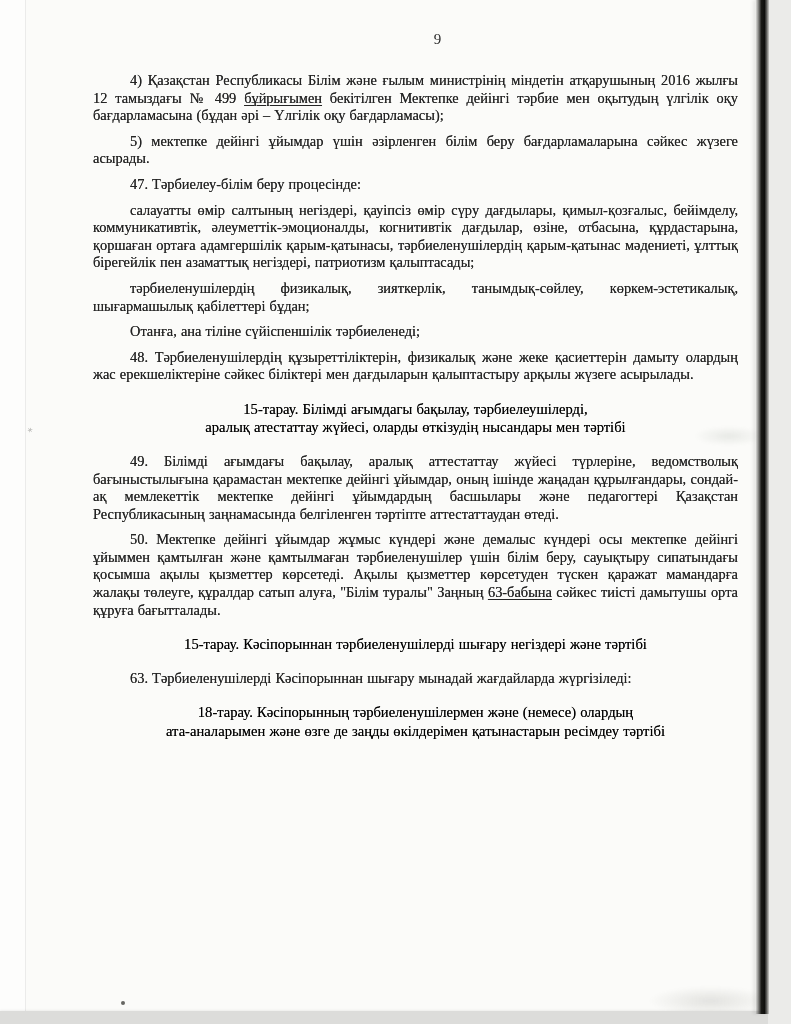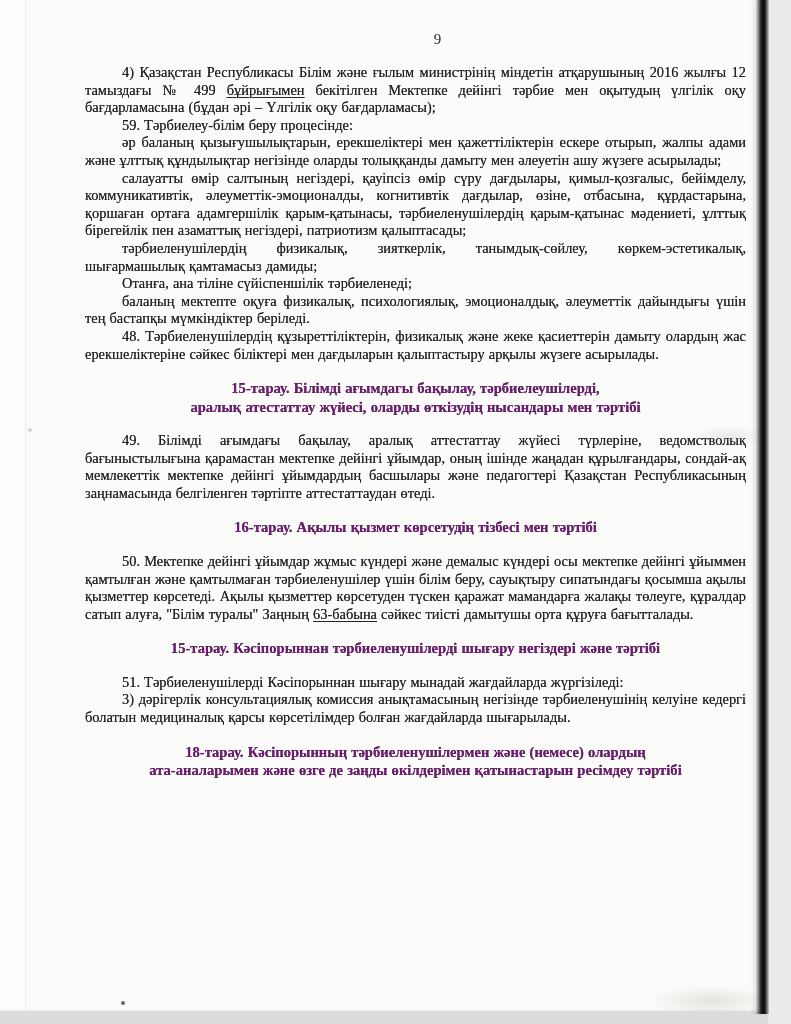--- a/index.html
+++ b/index.html
@@ -30,32 +30,32 @@
   .doc-body {
     position: absolute;
     left: 85px; top: 64px; width: 661px;
     font-size: 14.4px;
     line-height: 17.6px;
     text-align: justify;
     text-shadow: 0 0 0.35px rgba(40,40,40,0.85);
     word-spacing: 0.5px;
   }
   .doc-body p.para {
-    margin: 0;
+    margin: 8px;
     text-indent: 37px;
   }
   .doc-body h3.chapter-heading {
     margin: 16px 0 16px 0;
     font-size: 14.6px;
     line-height: 18.5px;
-    font-weight: bold;
+    font-weight: normal;
     text-align: center;
     text-indent: 0;
     white-space: pre-line;
-    color: #701a75;
+    color: #000000;
   }
   .u {
     text-decoration: underline;
     text-decoration-thickness: 1px;
     text-underline-offset: 2px;
   }
   
   .scan-bar-right {
     position: absolute; left: 755px; top: 0; width: 14px; height: 1014px;
     background: linear-gradient(to right,
@@ -99,35 +99,32 @@
   }
 </style>
 </head>
 <body>
 
 <div class="page" style="--paper: #fbfbf9; --ink: #242424; --scan-bar: #0f0f0d;">
   <div class="paper-left-strip"></div>
   <div class="page-number">9</div>
   <div class="doc-body">
       <p class="para"><span>4) Қазақстан Республикасы Білім және ғылым министрінің міндетін атқарушының 2016 жылғы 12 тамыздағы № 499 </span><span class="u">бұйрығымен</span><span> бекітілген Мектепке дейінгі тәрбие мен оқытудың үлгілік оқу бағдарламасына (бұдан әрі – Үлгілік оқу бағдарламасы);</span></p>
-      <p class="para"><span>59. Тәрбиелеу-білім беру процесінде:</span></p>
-      <p class="para"><span>әр баланың қызығушылықтарын, ерекшеліктері мен қажеттіліктерін ескере отырып, жалпы адами және ұлттық құндылықтар негізінде оларды толыққанды дамыту мен әлеуетін ашу жүзеге асырылады;</span></p>
+      <p class="para"><span>5) мектепке дейінгі ұйымдар үшін әзірленген білім беру бағдарламаларына сәйкес жүзеге асырады.</span></p>
+      <p class="para"><span>47. Тәрбиелеу-білім беру процесінде:</span></p>
       <p class="para"><span>салауатты өмір салтының негіздері, қауіпсіз өмір сүру дағдылары, қимыл-қозғалыс, бейімделу, коммуникативтік, әлеуметтік-эмоционалды, когнитивтік дағдылар, өзіне, отбасына, құрдастарына, қоршаған ортаға адамгершілік қарым-қатынасы, тәрбиеленушілердің қарым-қатынас мәдениеті, ұлттық бірегейлік пен азаматтық негіздері, патриотизм қалыптасады;</span></p>
-      <p class="para"><span>тәрбиеленушілердің физикалық, зияткерлік, танымдық-сөйлеу, көркем-эстетикалық, шығармашылық қамтамасыз дамиды;</span></p>
+      <p class="para"><span>тәрбиеленушілердің физикалық, зияткерлік, танымдық-сөйлеу, көркем-эстетикалық, шығармашылық қабілеттері бұдан;</span></p>
       <p class="para"><span>Отанға, ана тіліне сүйіспеншілік тәрбиеленеді;</span></p>
-      <p class="para"><span>баланың мектепте оқуға физикалық, психологиялық, эмоционалдық, әлеуметтік дайындығы үшін тең бастапқы мүмкіндіктер беріледі.</span></p>
       <p class="para"><span>48. Тәрбиеленушілердің құзыреттіліктерін, физикалық және жеке қасиеттерін дамыту олардың жас ерекшеліктеріне сәйкес біліктері мен дағдыларын қалыптастыру арқылы жүзеге асырылады.</span></p>
       <h3 class="chapter-heading">15-тарау. Білімді ағымдагы бақылау, тәрбиелеушілерді,
 аралық атестаттау жүйесі, оларды өткізудің нысандары мен тәртібі</h3>
       <p class="para"><span>49. Білімді ағымдағы бақылау, аралық аттестаттау жүйесі түрлеріне, ведомстволық бағыныстылығына қарамастан мектепке дейінгі ұйымдар, оның ішінде жаңадан құрылғандары, сондай-ақ мемлекеттік мектепке дейінгі ұйымдардың басшылары және педагогтері Қазақстан Республикасының заңнамасында белгіленген тәртіпте аттестаттаудан өтеді.</span></p>
-      <h3 class="chapter-heading">16-тарау. Ақылы қызмет көрсетудің тізбесі мен тәртібі</h3>
       <p class="para"><span>50. Мектепке дейінгі ұйымдар жұмыс күндері және демалыс күндері осы мектепке дейінгі ұйыммен қамтылған және қамтылмаған тәрбиеленушілер үшін білім беру, сауықтыру сипатындағы қосымша ақылы қызметтер көрсетеді. Ақылы қызметтер көрсетуден түскен қаражат мамандарға жалақы төлеуге, құралдар сатып алуға, "Білім туралы" Заңның </span><span class="u">63-бабына</span><span> сәйкес тиісті дамытушы орта құруға бағытталады.</span></p>
       <h3 class="chapter-heading">15-тарау. Кәсіпорыннан тәрбиеленушілерді шығару негіздері және тәртібі</h3>
-      <p class="para"><span>51. Тәрбиеленушілерді Кәсіпорыннан шығару мынадай жағдайларда жүргізіледі:</span></p>
-      <p class="para"><span>3) дәрігерлік консультациялық комиссия анықтамасының негізінде тәрбиеленушінің келуіне кедергі болатын медициналық қарсы көрсетілімдер болған жағдайларда шығарылады.</span></p>
+      <p class="para"><span>63. Тәрбиеленушілерді Кәсіпорыннан шығару мынадай жағдайларда жүргізіледі:</span></p>
       <h3 class="chapter-heading">18-тарау. Кәсіпорынның тәрбиеленушілермен және (немесе) олардың
 ата-аналарымен және өзге де заңды өкілдерімен қатынастарын ресімдеу тәртібі</h3>
     </div>
   <div class="pencil-mark">⁎</div>
   <div class="smudge-mid-right"></div>
   <div class="smudge-bottom-right"></div>
   <div class="stray-dot"></div>
   <div class="scan-strip-bottom"></div>
   <div class="scan-strip-right"></div>
   <div class="scan-bar-right"></div>

